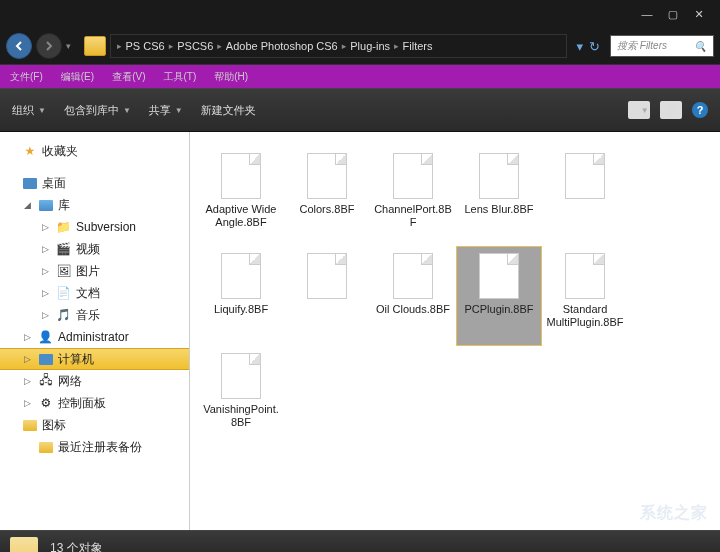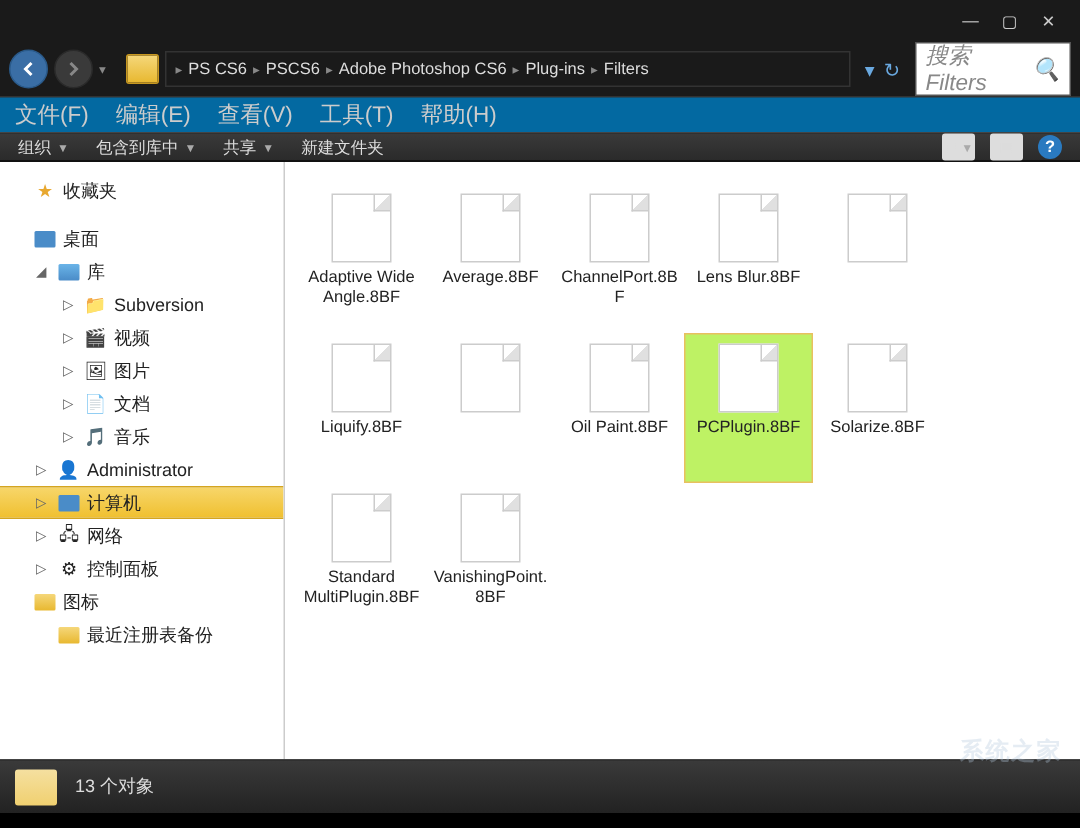--- a/index.html
+++ b/index.html
@@ -11,56 +11,56 @@
 .navbar { height: 36px; background: #1a1a1a; display: flex; align-items: center; padding: 0 6px; gap: 4px; }
 .nav-circle { width: 26px; height: 26px; border-radius: 50%; background: #3a6ea5; display: flex; align-items: center; justify-content: center; color: #fff; font-size: 13px; border: 1px solid #2a5a8a; }
 .nav-circle.fwd { background: #3a3a3a; border-color: #2a2a2a; }
 .nav-drop { width: 14px; color: #888; font-size: 9px; }
 .folder-chip { width: 22px; height: 20px; background: linear-gradient(#f5d77a,#e8b830); border-radius: 2px; border: 1px solid #c89820; display:flex; align-items:center; justify-content:center; }
 .breadcrumb { flex: 1; height: 24px; background: #1a1a1a; border: 1px solid #333; display: flex; align-items: center; padding: 0 6px; color: #ddd; font-size: 11px; gap: 4px; }
 .crumb { cursor: pointer; }
 .crumb-sep { color: #888; font-size: 9px; }
 .nav-icons { display: flex; gap: 6px; padding: 0 6px; }
 .nav-icon { color: #6aa9e0; font-size: 13px; cursor: pointer; }
-.searchbox { width: 104px; height: 36px; background: #fff; border: 1px solid #555; display: flex; align-items: center; padding: 0 6px; font-size: 15px; color: #888; font-style: italic; }
+.searchbox { width: 104px; height: 22px; background: #fff; border: 1px solid #555; display: flex; align-items: center; padding: 0 6px; font-size: 10px; color: #888; font-style: italic; }
 .searchbox .mag { margin-left: auto; color: #666; }
 
-.menubar { height: 24px; background: #0369a1; border-top: 1px solid #333; display: flex; align-items: center; padding: 0 10px; gap: 18px; color: #ccc; font-size: 15px; }
+.menubar { height: 24px; background: #a21caf; border-top: 1px solid #333; display: flex; align-items: center; padding: 0 10px; gap: 18px; color: #ccc; font-size: 10px; }
 .menu-item { cursor: pointer; }
 
-.toolbar { height: 20px; background: linear-gradient(#3a3a3a,#2a2a2a); border-top: 1px solid #444; border-bottom: 1px solid #111; display: flex; align-items: center; padding: 0 12px; gap: 18px; color: #ddd; font-size: 11px; }
+.toolbar { height: 44px; background: linear-gradient(#3a3a3a,#2a2a2a); border-top: 1px solid #444; border-bottom: 1px solid #111; display: flex; align-items: center; padding: 0 12px; gap: 18px; color: #ddd; font-size: 11px; }
 .tool-item { display: flex; align-items: center; gap: 4px; cursor: pointer; }
 .tool-drop { font-size: 8px; color: #aaa; }
 .toolbar-right { margin-left: auto; display: flex; align-items: center; gap: 10px; }
 .view-btn { width: 22px; height: 18px; background: #ddd; border-radius: 2px; display: flex; align-items: center; justify-content: center; font-size: 10px; }
 .help-btn { width: 16px; height: 16px; border-radius: 50%; background: #2a7ac0; color: #fff; display: flex; align-items: center; justify-content: center; font-size: 11px; font-weight: bold; }
 
 .content { height: 398px; display: flex; background: #fff; }
 .tree { width: 190px; border-right: 1px solid #ccc; padding: 8px 0; overflow: hidden; font-size: 12px; color: #222; }
 .tree-group { margin-bottom: 10px; }
 .tree-row { display: flex; align-items: center; height: 22px; padding-left: 8px; gap: 4px; cursor: pointer; }
 .tree-row.selected { background: linear-gradient(#f7d66a,#f0c030); border: 1px solid #d4a520; border-left: none; border-right: none; }
 .tree-exp { width: 10px; font-size: 9px; color: #666; }
 .tree-icon { width: 16px; height: 14px; display: inline-flex; align-items: center; justify-content: center; font-size: 12px; }
 .star { color: #e8a830; }
 .folder-ico { background: linear-gradient(#f5d77a,#e8b830); border-radius: 1px; width: 14px; height: 11px; }
 .monitor-ico { width: 14px; height: 11px; background: #4a8cc8; border-radius: 1px; }
 .lib-ico { width: 14px; height: 11px; background: linear-gradient(#6ab4e8,#4a8cc8); border-radius: 1px; }
 
 .files { flex: 1; padding: 14px 8px; display: flex; flex-wrap: wrap; align-content: flex-start; gap: 0; }
 .file-item { width: 86px; height: 100px; display: flex; flex-direction: column; align-items: center; padding: 6px 2px; cursor: pointer; border: 1px solid transparent; }
-.file-item.highlighted { border: 1px solid #e8c060; background: #bef264; }
+.file-item.highlighted { border: 1px solid #e8c060; background: #a3a3a3; }
 .file-icon { width: 40px; height: 46px; background: #fff; border: 1px solid #ccc; position: relative; }
 .file-icon::before { content: ''; position: absolute; top: 0; right: 0; width: 10px; height: 10px; background: linear-gradient(135deg, transparent 50%, #e0e0e0 50%); border-left: 1px solid #ccc; border-bottom: 1px solid #ccc; }
 .file-label { font-size: 11px; color: #222; text-align: center; margin-top: 4px; line-height: 1.2; word-break: break-word; }
 
 .statusbar { height: 36px; background: linear-gradient(#3a3a3a,#222); border-top: 1px solid #444; display: flex; align-items: center; padding: 0 10px; gap: 12px; color: #ddd; font-size: 12px; }
 .status-folder { width: 28px; height: 24px; background: linear-gradient(#f5e0a0,#f0d070); border-radius: 2px; }
 
-.watermark { position: absolute; right: 12px; bottom: 40px; color: rgba(180,200,220,0.35); font-size: 16px; font-weight: bold; pointer-events: none; letter-spacing: 1px; }
+.watermark { position: absolute; right: 12px; bottom: 28px; color: rgba(180,200,220,0.35); font-size: 16px; font-weight: bold; pointer-events: none; letter-spacing: 1px; }
 </style>
 </head>
 <body>
 
 <div class="titlebar">
   <div class="win-btn">—</div>
   <div class="win-btn">▢</div>
   <div class="win-btn">✕</div>
 </div>
 
@@ -219,21 +219,21 @@
       </div>
     </div>
   </div>
   <div class="files" id="files">
       <div class="file-item">
         <div class="file-icon"></div>
         <div class="file-label">Adaptive Wide Angle.8BF</div>
       </div>
       <div class="file-item">
         <div class="file-icon"></div>
-        <div class="file-label">Average.8BF</div>
+        <div class="file-label">Colors.8BF</div>
       </div>
       <div class="file-item">
         <div class="file-icon"></div>
         <div class="file-label">ChannelPort.8BF</div>
       </div>
       <div class="file-item">
         <div class="file-icon"></div>
         <div class="file-label">Lens Blur.8BF</div>
       </div>
       <div class="file-item">
@@ -241,29 +241,25 @@
       </div>
       <div class="file-item">
         <div class="file-icon"></div>
         <div class="file-label">Liquify.8BF</div>
       </div>
       <div class="file-item">
         <div class="file-icon"></div>
       </div>
       <div class="file-item">
         <div class="file-icon"></div>
-        <div class="file-label">Oil Paint.8BF</div>
+        <div class="file-label">Oil Clouds.8BF</div>
       </div>
       <div class="file-item highlighted">
         <div class="file-icon"></div>
         <div class="file-label">PCPlugin.8BF</div>
-      </div>
-      <div class="file-item">
-        <div class="file-icon"></div>
-        <div class="file-label">Solarize.8BF</div>
       </div>
       <div class="file-item">
         <div class="file-icon"></div>
         <div class="file-label">Standard MultiPlugin.8BF</div>
       </div>
       <div class="file-item">
         <div class="file-icon"></div>
         <div class="file-label">VanishingPoint.8BF</div>
       </div>
     </div>

